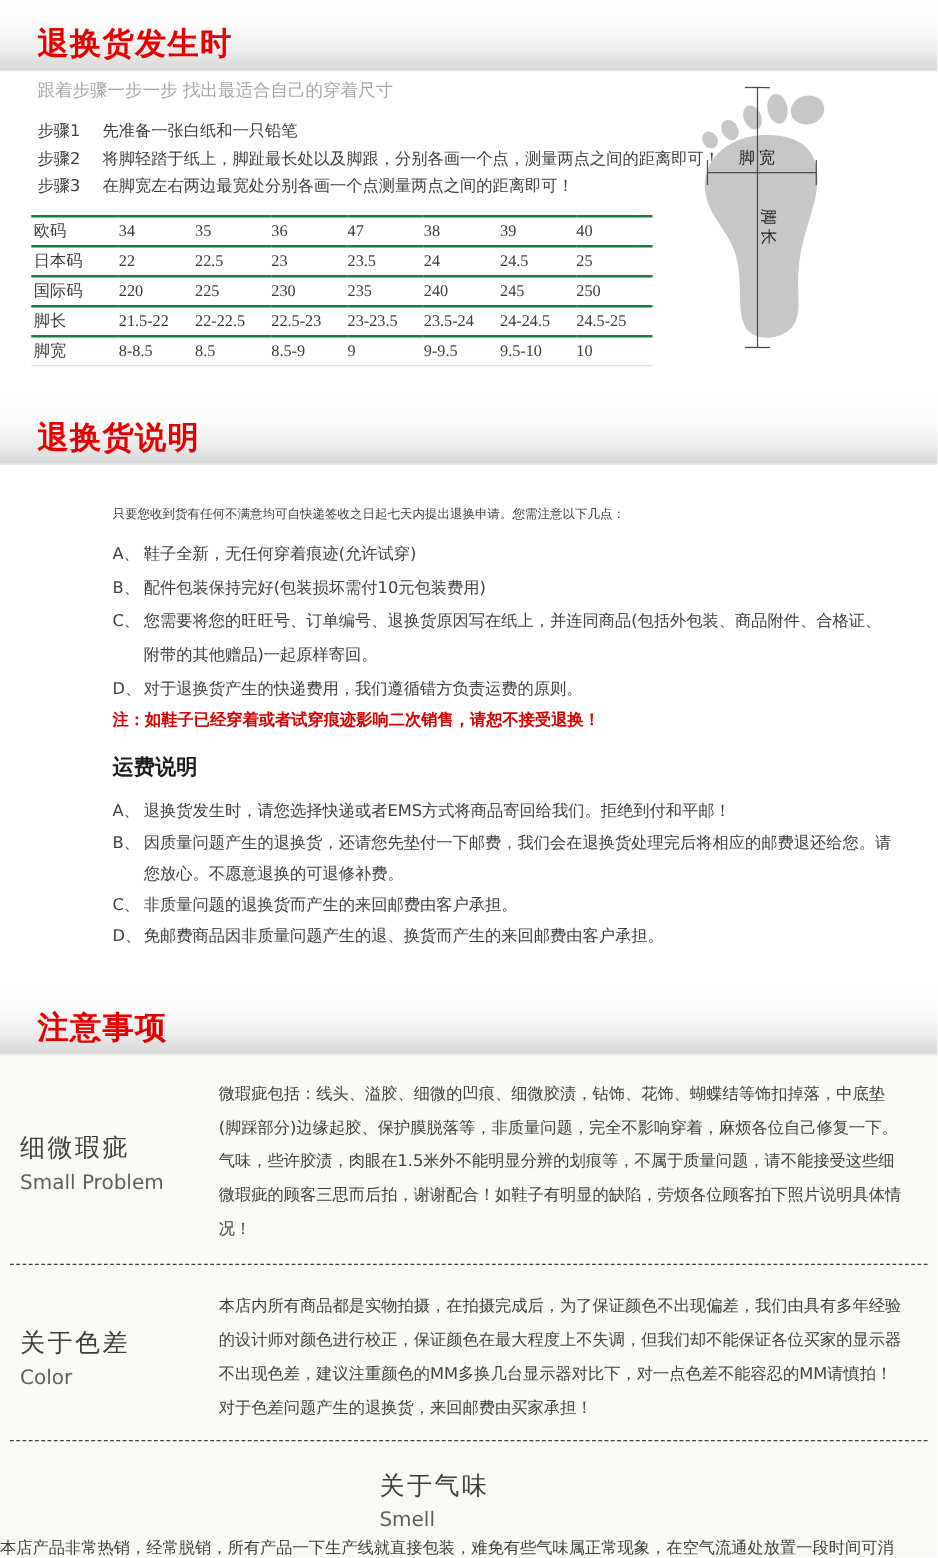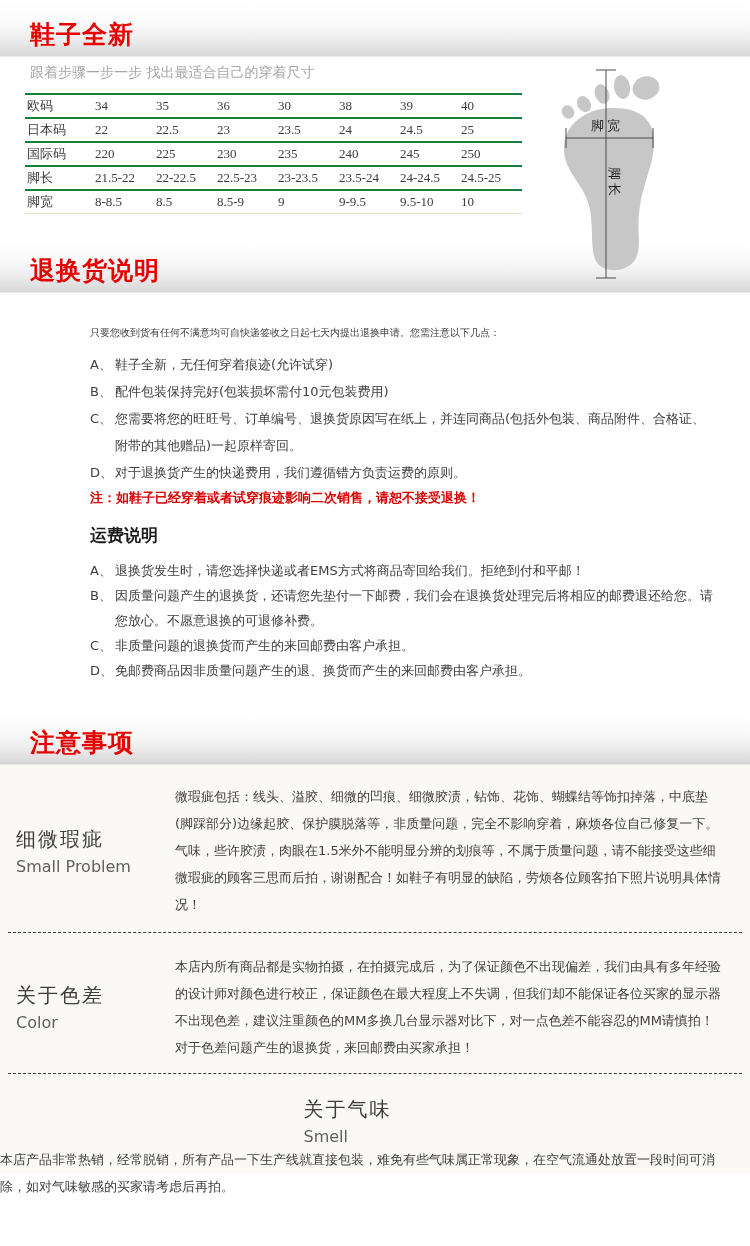--- a/index.html
+++ b/index.html
@@ -55,34 +55,45 @@
   .note-text{flex:1;padding-right:28px;font-size:13px;line-height:27px;color:#404040;}
   .note-text p{margin:0;}
   .dash-div{border-top:1px dashed #3c3c3c;margin:0 8px;height:0;}
 </style>
 </head>
 <body>
 
 <div class="page">
 
   <div class="sec-band">
-    <div class="sec-title">鞋子全新</div>
+    <div class="sec-title">退换货发生时</div>
   </div>
 
   <div class="subtitle">跟着步骤一步一步  找出最适合自己的穿着尺寸</div>
 
+  <div class="steps">
+    <div class="step">
+      <span class="slbl">步骤1</span><span>先准备一张白纸和一只铅笔</span>
+    </div>
+    <div class="step">
+      <span class="slbl">步骤2</span><span>将脚轻踏于纸上，脚趾最长处以及脚跟，分别各画一个点，测量两点之间的距离即可！</span>
+    </div>
+    <div class="step">
+      <span class="slbl">步骤3</span><span>在脚宽左右两边最宽处分别各画一个点测量两点之间的距离即可！</span>
+    </div>
+  </div>
 
   <table class="size">
     <tbody>
         <tr>
       <td class="th">欧码</td>
       <td>34</td>
       <td>35</td>
       <td>36</td>
-      <td>30</td>
+      <td>47</td>
       <td>38</td>
       <td>39</td>
       <td>40</td>
     </tr>
     <tr>
       <td class="th">日本码</td>
       <td>22</td>
       <td>22.5</td>
       <td>23</td>
       <td>23.5</td>

